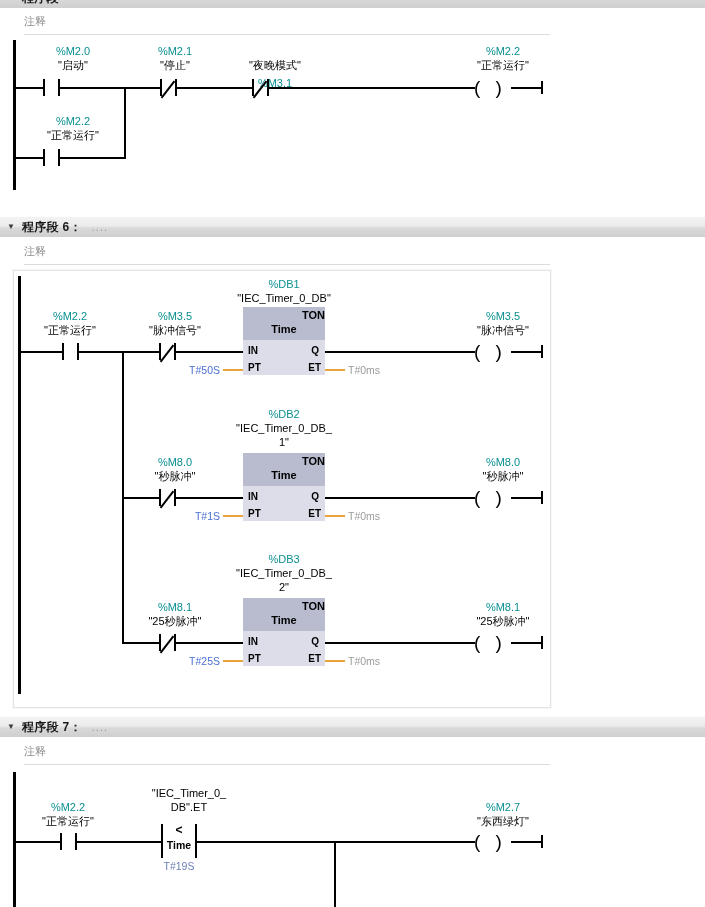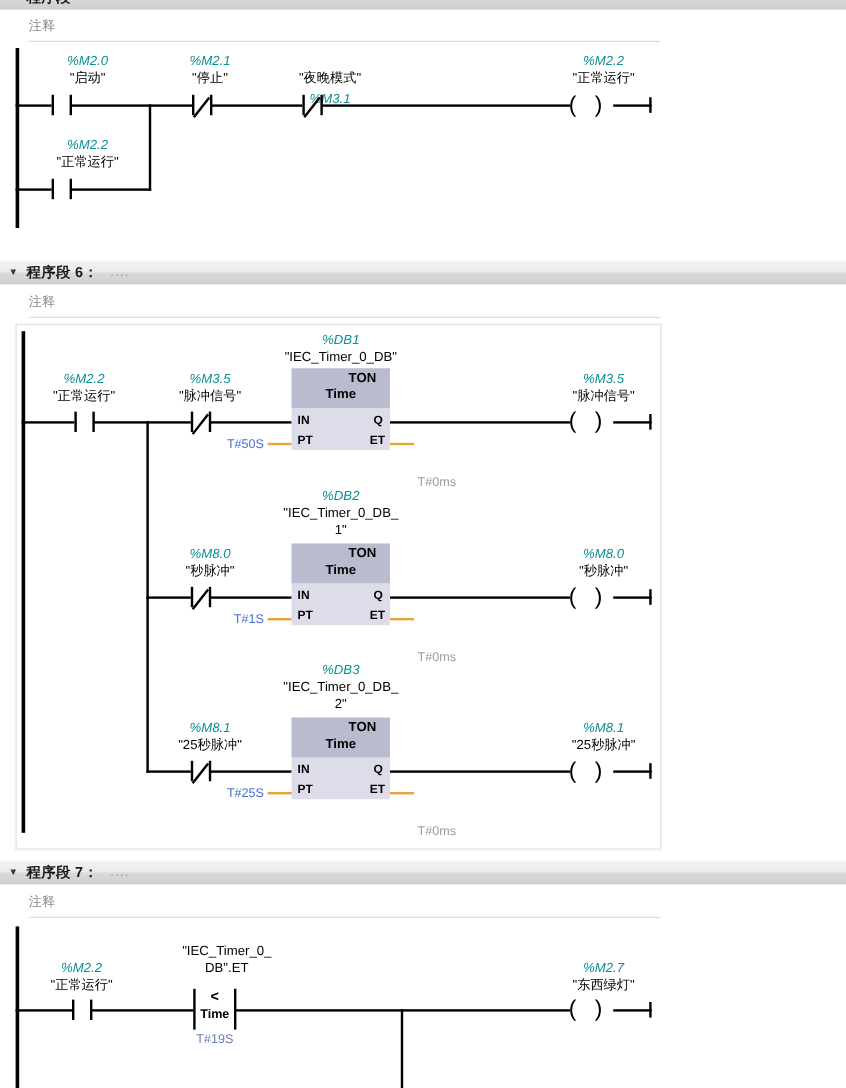--- a/index.html
+++ b/index.html
@@ -57,39 +57,39 @@
   .contact .bar.r{left:15px;}
   .contact .slash{
     position:absolute;left:1px;top:0px;width:2px;height:21px;background:#000;
     transform-origin:center;transform:rotate(38deg);margin-left:6px;
   }
   
   .coil{position:absolute;font-size:19px;line-height:1;color:#000;letter-spacing:5px;}
 
   
   .lbl{position:absolute;text-align:center;line-height:12px;white-space:nowrap;}
-  .addr{color:#0b8f91;font-size:11px;font-style:italic;}
+  .addr{color:#0b8f91;font-size:11px;}
   .sym{color:#000000;font-size:11px;}
 
   
   .fb{
     position:absolute;background:#dcdde9;border:0;
     box-sizing:border-box;
   }
   .fb .fb-head{
     position:absolute;left:0;top:0;width:100%;height:33px;
     background:#b9bccf;
   }
-  .fb .fb-head .t1{position:absolute;width:100%;top:2px;text-align:center;font-weight:bold;font-size:11px;color:#000;padding-left:18px;}
+  .fb .fb-head .t1{position:absolute;width:100%;top:2px;text-align:right;font-weight:bold;font-size:11px;color:#000;}
   .fb .fb-head .t2{position:absolute;width:100%;top:16px;text-align:center;font-weight:bold;font-size:11px;color:#000;}
   .fb .pin{position:absolute;font-weight:bold;font-size:10px;color:#000;}
   .fb-title{position:absolute;text-align:center;line-height:14px;white-space:nowrap;}
   .conn{position:absolute;height:2px;background:#e8a33d;}
   .pt-val{position:absolute;color:#4a6fd4;font-size:10.5px;white-space:nowrap;text-align:right;}
-  .et-val{position:absolute;color:#9b9b9b;font-size:10.5px;white-space:nowrap;margin-top:32px;}
+  .et-val{position:absolute;color:#9b9b9b;font-size:10.5px;white-space:nowrap;}
 
   
   .cmp{position:absolute;}
   .cmp .vbar{position:absolute;width:2px;height:34px;background:#000;top:0;}
   .cmp .vbar.l{left:0;}
   .cmp .vbar.r{left:34px;}
   .cmp .op{position:absolute;width:36px;top:-1px;text-align:center;font-size:12px;font-weight:bold;color:#000;}
   .cmp .ty{position:absolute;width:36px;top:15px;text-align:center;font-size:10.5px;font-weight:bold;color:#000;}
   .cmp .operand{position:absolute;width:70px;left:-17px;top:36px;text-align:center;font-size:10.5px;color:#6b7fb8;}
 </style>

